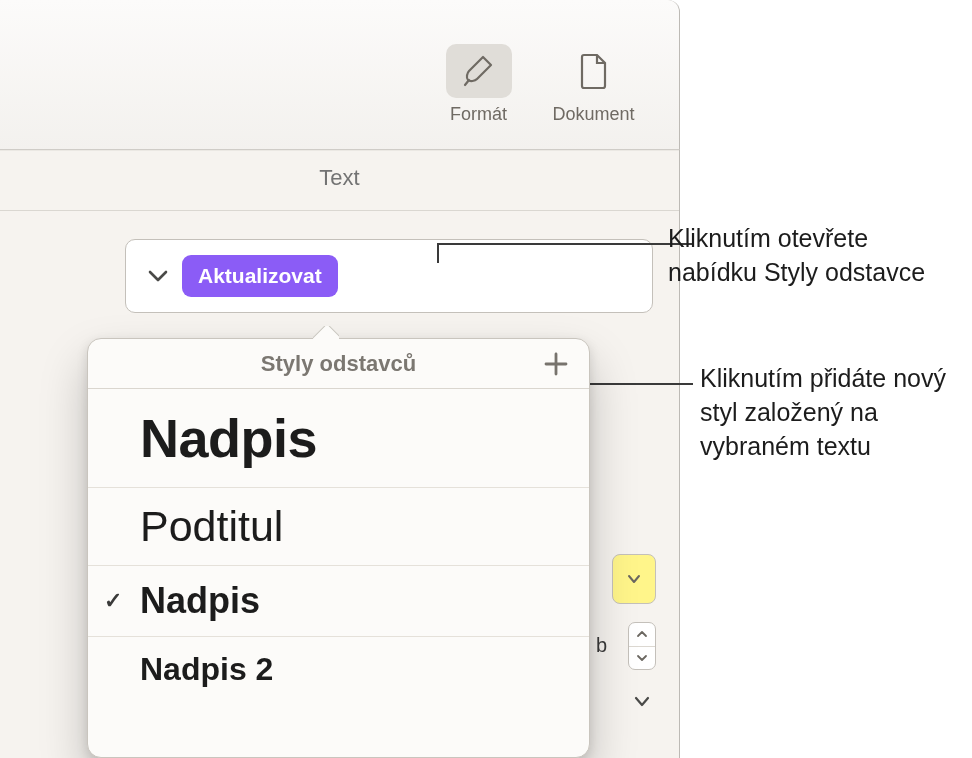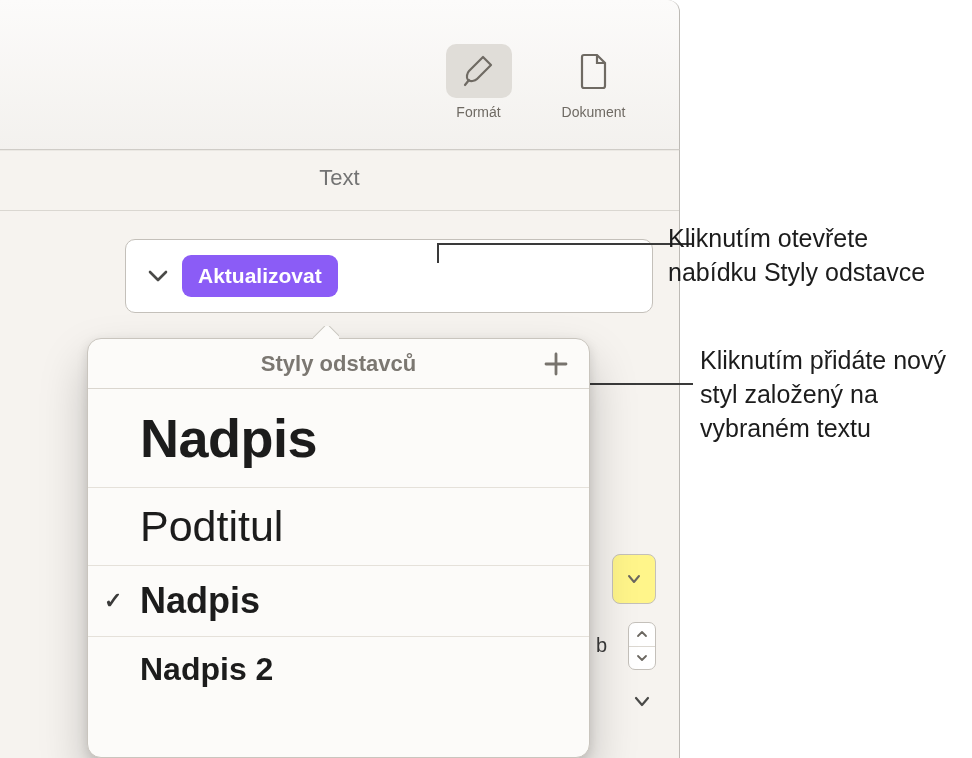--- a/index.html
+++ b/index.html
@@ -30,21 +30,21 @@
     top: 44px;
     display: flex;
     gap: 0;
   }
   .tool-btn {
     width: 115px;
     display: flex;
     flex-direction: column;
     align-items: center;
     gap: 6px;
-    font-size: 14px;
+    font-size: 18px;
     color: #6f6a63;
     cursor: pointer;
   }
   .tool-btn.active .icon-wrap {
     background: #e0ddd8;
   }
   .icon-wrap {
     width: 66px;
     height: 54px;
     border-radius: 10px;
@@ -232,21 +232,21 @@
 
   
   .callout {
     position: absolute;
     font-size: 25px;
     line-height: 1.35;
     color: #1c1c1c;
     width: 270px;
   }
   .callout.c1 { left: 668px; top: 222px; }
-  .callout.c2 { left: 700px; top: 344px; }
+  .callout.c2 { left: 700px; top: 362px; }
 </style>
 </head>
 <body>
 
 <div class="toolbar">
   <div class="toolbar-buttons">
     <div class="tool-btn active">
       <div class="icon-wrap">
         <svg width="36" height="36" viewBox="0 0 36 36" fill="none" stroke-width="2.2">
           <path d="M22 4 L30 12 L16 26 C14 28 9 29 7 27 C5 25 6 20 8 18 Z" stroke="#6f6a63" fill="none" stroke-linejoin="round"></path>

